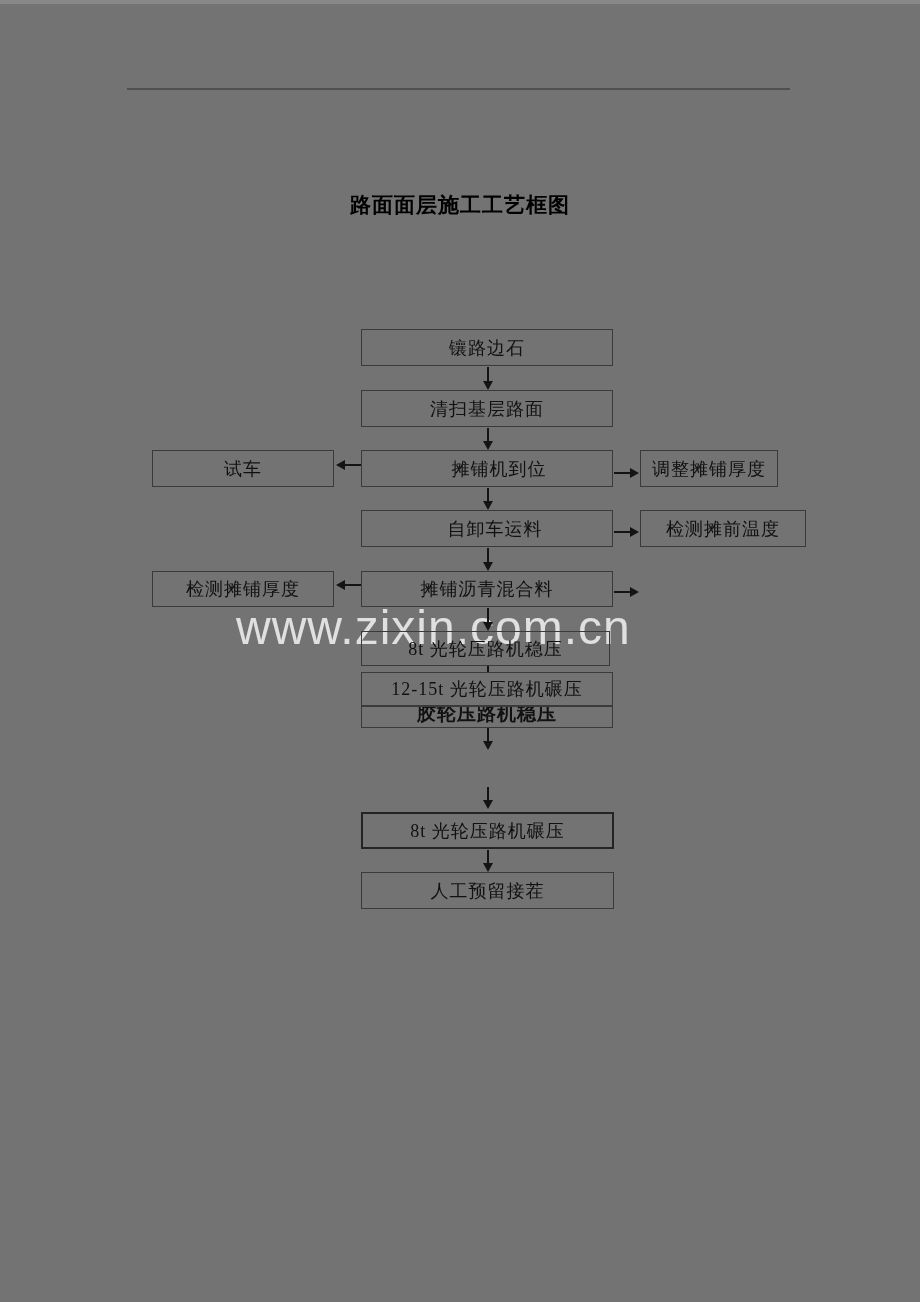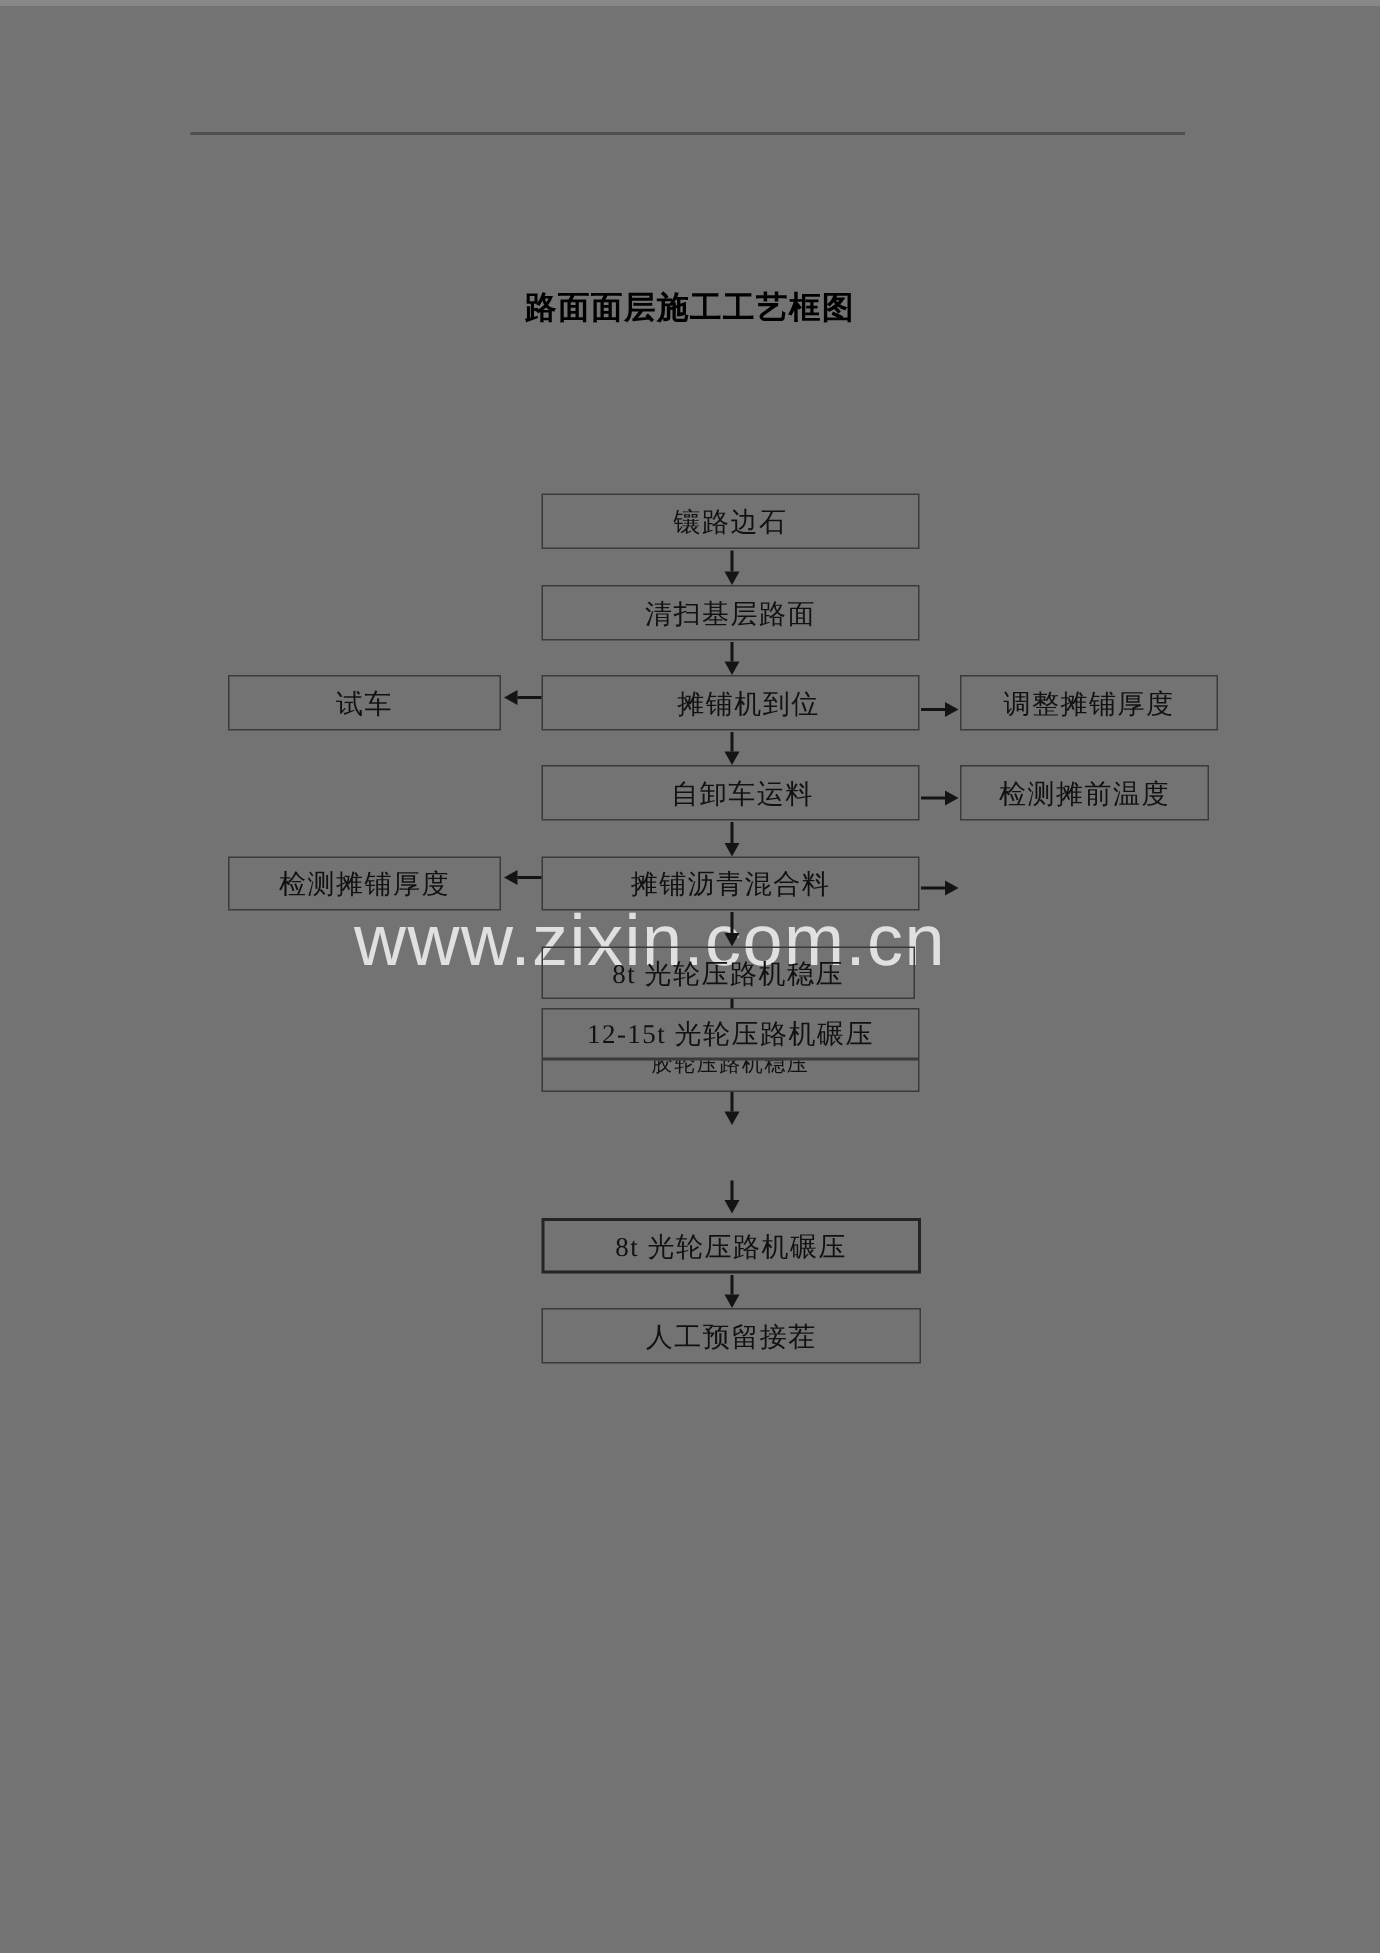--- a/index.html
+++ b/index.html
@@ -37,21 +37,21 @@
     background:transparent;
     display:flex;align-items:center;justify-content:center;
     font-size:18px;letter-spacing:1px;
     text-align:center;
     box-sizing:border-box;
   }
   .node.bold-border{border-width:2px;border-color:#242424;}
   .node.clip{overflow:hidden;display:block;}
   .node.clip .clip-text{
     display:block;margin-top:-6px;
-    font-size:14px;letter-spacing:1px;text-align:center;
+    font-size:19px;letter-spacing:1px;text-align:center;font-weight:bold;
   }
   
   .arrow-v{
     position:absolute;width:2px;background:#141414;
   }
   .arrow-v::after{
     content:'';position:absolute;bottom:-9px;left:-4px;
     border-left:5px solid transparent;border-right:5px solid transparent;
     border-top:9px solid #141414;
   }
@@ -83,21 +83,21 @@
   <div class="flowchart">
 
     <div class="node" style="left:361px;top:325px;width:252px;height:37px;">镶路边石</div>
     <div class="arrow-v" style="left:487px;top:363px;height:14px;"></div>
 
     <div class="node" style="left:361px;top:386px;width:252px;height:37px;">清扫基层路面</div>
     <div class="arrow-v" style="left:487px;top:424px;height:13px;"></div>
 
     <div class="node" style="left:152px;top:446px;width:182px;height:37px;">试车</div>
     <div class="node" style="left:361px;top:446px;width:252px;height:37px;padding-left:24px;">摊铺机到位</div>
-    <div class="node" style="left:640px;top:446px;width:172px;height:37px;">调整摊铺厚度</div>
+    <div class="node" style="left:640px;top:446px;width:138px;height:37px;">调整摊铺厚度</div>
     <div class="arrow-h left" style="left:345px;top:460px;width:16px;"></div>
     <div class="arrow-h right" style="left:614px;top:468px;width:16px;"></div>
     <div class="arrow-v" style="left:487px;top:484px;height:13px;"></div>
 
     <div class="node" style="left:361px;top:506px;width:252px;height:37px;padding-left:16px;">自卸车运料</div>
     <div class="node" style="left:640px;top:506px;width:166px;height:37px;">检测摊前温度</div>
     <div class="arrow-h right" style="left:614px;top:527px;width:16px;"></div>
     <div class="arrow-v" style="left:487px;top:544px;height:14px;"></div>
 
     <div class="node" style="left:361px;top:567px;width:252px;height:36px;">摊铺沥青混合料</div>

